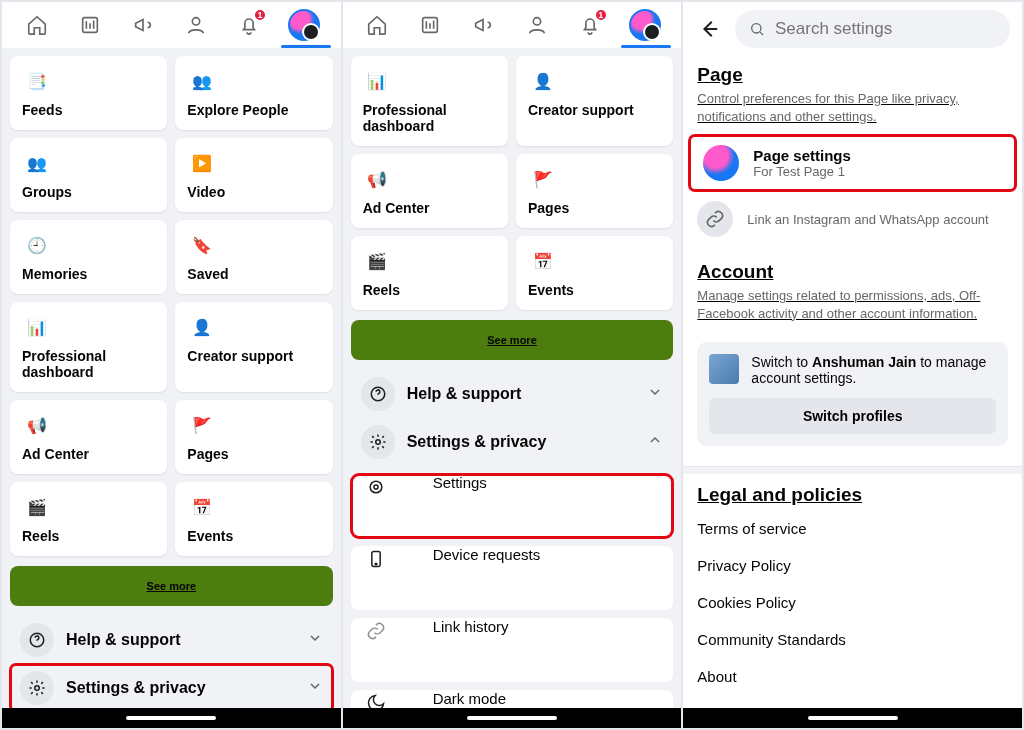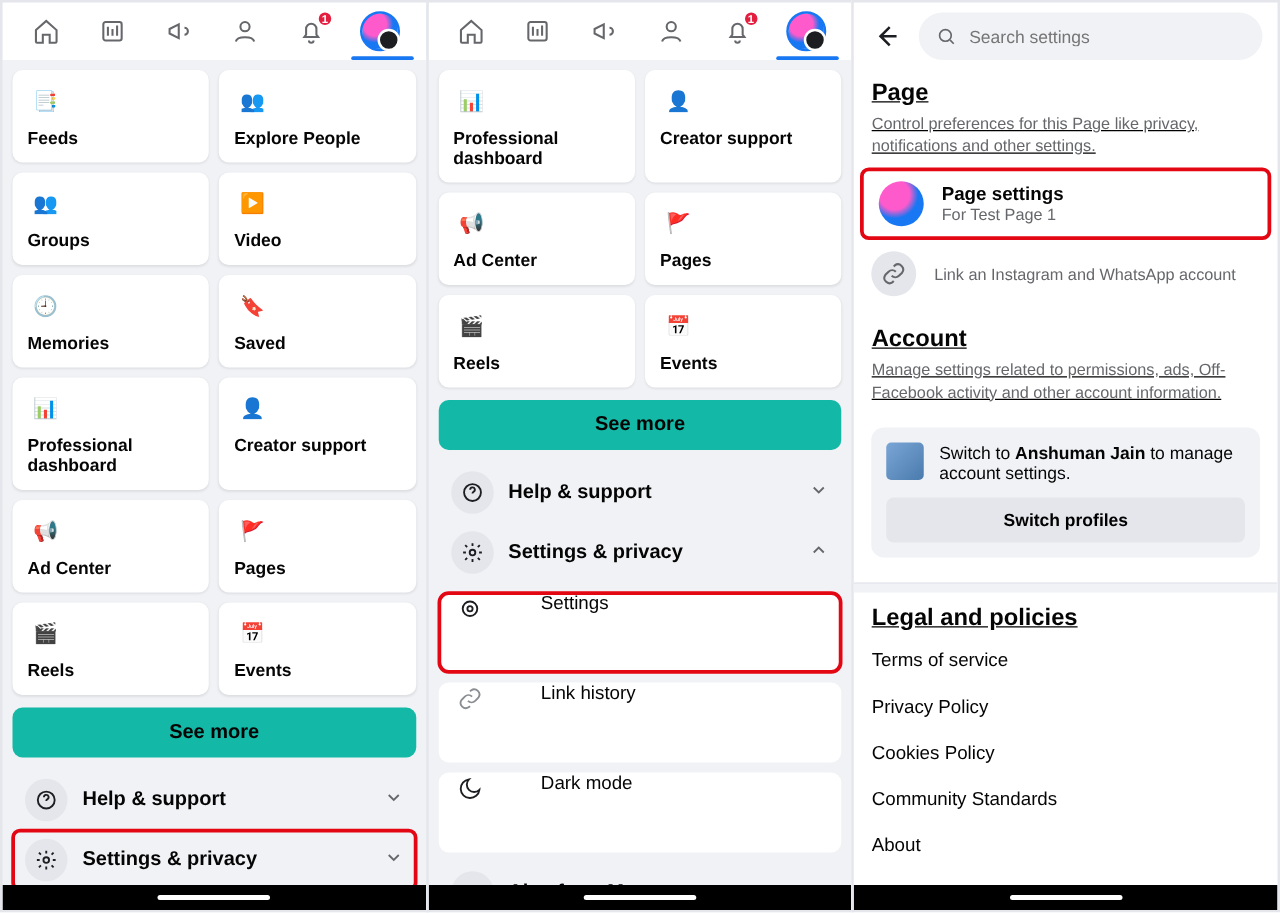--- a/index.html
+++ b/index.html
@@ -18,42 +18,42 @@
   .avatar-btn::after { content:""; position:absolute; right:-2px; bottom:-2px; width:14px; height:14px; border-radius:50%; background:#1c1e21; border:2px solid #fff; color:#fff; font-size:9px; display:flex; align-items:center; justify-content:center;}
   .active-underline { position:absolute; bottom:0; right:10px; width:50px; height:3px; background:#1877f2; border-radius:2px;}
 
   
   .scroll { flex:1; overflow:hidden; padding: 8px; }
   .grid2 { display:grid; grid-template-columns: 1fr 1fr; gap:8px; }
   .card { background:#fff; border-radius:8px; padding:10px 12px 12px; box-shadow: 0 1px 2px rgba(0,0,0,.08); cursor:pointer; }
   .card .ci { width:30px; height:30px; border-radius:8px; display:flex; align-items:center; justify-content:center; margin-bottom:6px; font-size:16px;}
   .card .ct { font-size:14px; font-weight:600; color:#050505; }
 
-  .see-more { background:#14b8a6; border-radius:8px; height:40px; display:flex; align-items:center; justify-content:center; font-size:16px; font-weight:600; color:#050505; margin:10px 0; cursor:pointer; }
+  .see-more { background:#4d7c0f; border-radius:8px; height:40px; display:flex; align-items:center; justify-content:center; font-size:11px; font-weight:600; color:#050505; margin:10px 0; cursor:pointer;text-decoration:underline; }
 
   .expando { height:48px; border-radius:8px; display:flex; align-items:center; padding:0 10px; cursor:pointer; }
   .expando .eicon { width:34px; height:34px; border-radius:50%; background:#e4e6eb; margin-right:12px; display:flex; align-items:center; justify-content:center; }
   .expando .eicon svg{width:18px;height:18px;stroke:#1c1e21;fill:none;stroke-width:2;}
   .expando .etxt { flex:1; font-size:16px; font-weight:600; color:#050505; }
   .chev svg{width:16px;height:16px;stroke:#65676b;fill:none;stroke-width:2.2;}
   .highlight { outline: 3px solid #e30613; outline-offset: -2px; border-radius:6px; }
 
   
   .subitem { background:#fff; border-radius:8px; height:64px; display:flex; align-items:flex-start; padding:0 12px; margin-top:8px; cursor:pointer;gap:32px; }
   .subitem .si { width:26px; height:26px; margin-right:12px; display:flex; align-items:center; justify-content:center; }
   .subitem .si svg{width:20px;height:20px;}
   .subitem .st { font-size:15px; font-weight:500; color:#050505; }
 
   
   .p3top { display:flex; align-items:center; gap:12px; padding:8px 12px; }
   .backbtn { width:28px; height:28px; display:flex; align-items:center; justify-content:center; cursor:pointer;}
   .backbtn svg{width:22px;height:22px;stroke:#1c1e21;fill:none;stroke-width:2.2;}
   .searchbox { flex:1; height:38px; background:#f0f2f5; border-radius:20px; display:flex; align-items:center; padding:0 14px; color:#65676b; }
   .searchbox svg{width:16px;height:16px;margin-right:10px;stroke:#65676b;fill:none;stroke-width:2;}
-  .searchbox input{border:none;background:transparent;outline:none;font-size:14px;flex:1;color:#0f172a;}
+  .searchbox input{border:none;background:transparent;outline:none;font-size:17px;flex:1;color:#0f172a;}
   .sec { padding: 8px 14px 0; text-decoration: underline; }
   .sec h3 { font-size:19px; font-weight:700; color:#050505; margin-bottom:4px;}
   .sec p { font-size:13px; color:#65676b; line-height:1.35; margin-bottom:10px;}
   .setrow { display:flex; align-items:center; gap:14px; padding:10px 14px; cursor:pointer;}
   .setrow .ri { width:36px; height:36px; border-radius:50%; background:#e4e6eb; display:flex; align-items:center; justify-content:center;}
   .setrow .ri.page { background: radial-gradient(circle at 35% 30%, #ff5acb 0 35%, #1877f2 55% 100%); }
   .setrow .ri svg{width:20px;height:20px;stroke:#65676b;fill:none;stroke-width:2;}
   .setrow .rt .t1 { font-size:15px; font-weight:600; color:#050505;}
   .setrow .rt .t2 { font-size:13px; color:#65676b;}
   .switchbox { background:#f0f2f5; border-radius:10px; margin:10px 14px 14px; padding:12px; }
@@ -284,20 +284,29 @@
             <div class="si">
               <svg viewBox="0 0 24 24" fill="none" stroke="#1c1e21" stroke-width="1.8">
                 <circle cx="12" cy="12" r="7"></circle>
                 <circle cx="12" cy="12" r="2.5"></circle>
               </svg>
             </div>
             <div class="st">Settings</div>
           </div>
           <div class="subitem">
             <div class="si">
+              <svg viewBox="0 0 24 24" fill="none" stroke="#1c1e21" stroke-width="1.8">
+                <rect x="7" y="3" width="10" height="18" rx="2"></rect>
+                <circle cx="12" cy="18" r="1"></circle>
+              </svg>
+            </div>
+            <div class="st">Device requests</div>
+          </div>
+          <div class="subitem">
+            <div class="si">
               <svg viewBox="0 0 24 24" fill="none" stroke="#8a8d91" stroke-width="1.8">
                 <path d="M10 14a5 5 0 0 0 7 0l3-3a5 5 0 0 0-7-7l-1 1M14 10a5 5 0 0 0-7 0l-3 3a5 5 0 0 0 7 7l1-1"></path>
               </svg>
             </div>
             <div class="st">Link history</div>
           </div>
           <div class="subitem">
             <div class="si">
               <svg viewBox="0 0 24 24" fill="none" stroke="#1c1e21" stroke-width="1.8">
                 <path d="M21 13A9 9 0 1 1 11 3a7 7 0 0 0 10 10z"></path>

